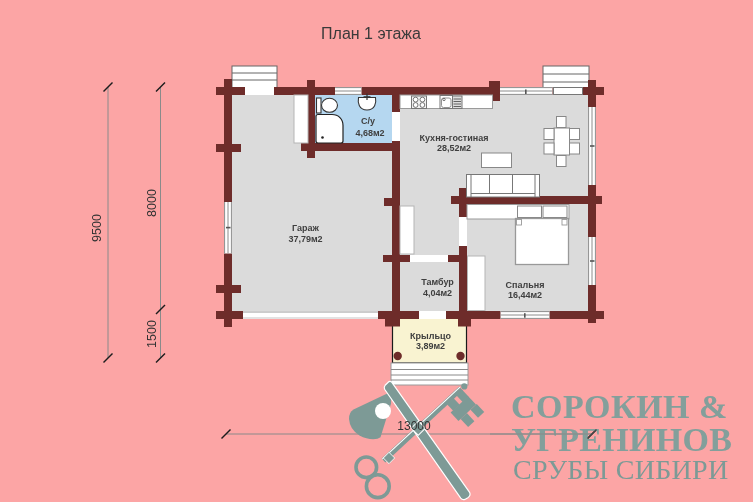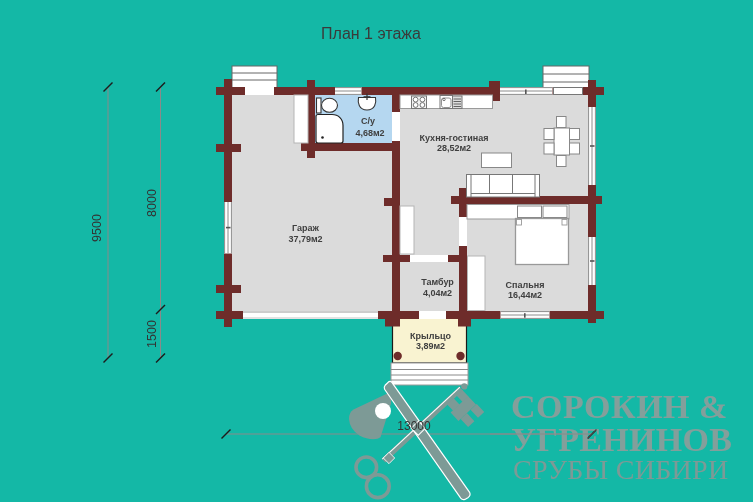--- a/index.html
+++ b/index.html
@@ -1,16 +1,16 @@
 <!DOCTYPE html>
 <html><head>
 <meta charset="utf-8">
 <style>
   html,body{margin:0;padding:0;background:#fff;}
-  #page{position:relative;width:753px;height:502px;background:#14b8a6;overflow:hidden;
+  #page{position:relative;width:753px;height:502px;background:#fca5a5;overflow:hidden;
         font-family:"Liberation Sans",sans-serif;}
   svg{position:absolute;left:0;top:0;}
 </style>
 </head>
 <body>
 <div id="page">
 <svg width="753" height="502" viewBox="0 0 753 502">
 
   <text x="371" y="39" font-size="16" fill="#3a3a3a" text-anchor="middle" font-family="Liberation Sans">План 1 этажа</text>
 

